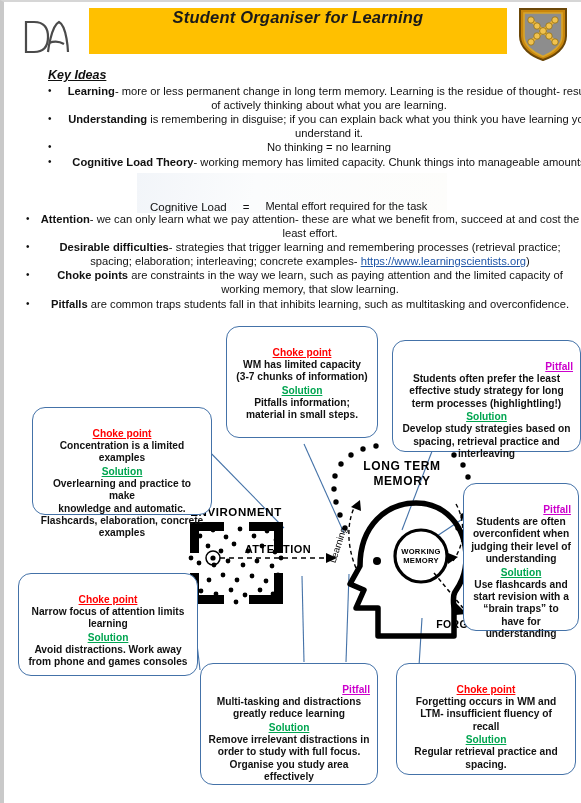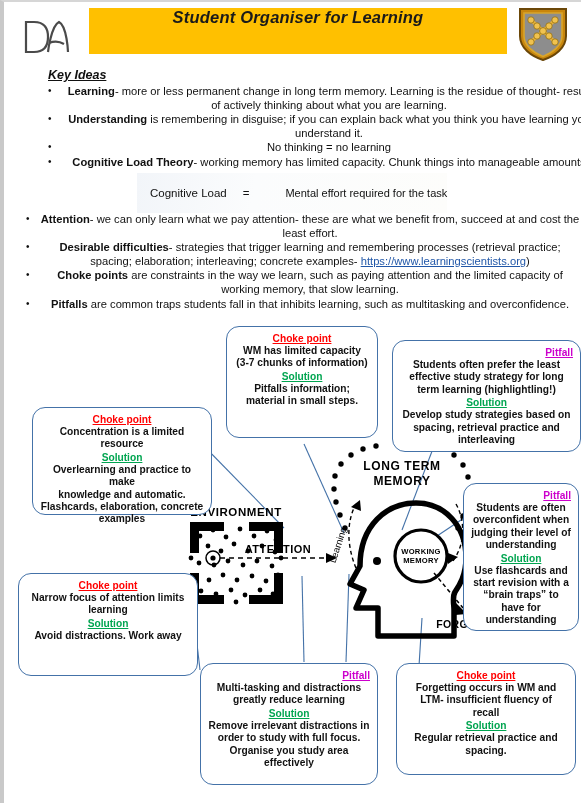--- a/index.html
+++ b/index.html
@@ -46,42 +46,42 @@
   ul.bullets li:before{
     content:"\2022";position:absolute;left:8px;top:-1px;font-size:10px;color:#111;
   }
   .b{font-weight:bold;}
   .link{color:#2157a8;text-decoration:underline;}
 
   
   #formula{
     position:absolute;left:133px;top:171px;width:310px;height:40px;
     background:linear-gradient(100deg,#f2f5f9 0%,#fbfcfd 38%,#fdfdfb 100%);
-    display:flex;align-items:center;
+    display:flex;align-items:flex-end;
   }
   #formula-left{font-size:11.5px;color:#111;margin-left:13px;white-space:nowrap;}
   #formula-eq{font-size:11.5px;color:#111;margin:0 12px 0 16px;}
-  #formula-frac{display:flex;flex-direction:column;align-items:center;margin-left:20px;}
+  #formula-frac{display:flex;flex-direction:column;align-items:center;}
   #formula-num{font-size:11px;color:#111;padding:0 4px 1px 4px;white-space:nowrap;}
   #formula-den{font-size:11px;color:#111;padding:1px 4px 0 4px;white-space:nowrap;
                 border-top:1.3px solid #111;}
 
   
   #key-ideas-2{position:absolute;left:14px;top:211px;width:562px;}
 
   
   #diagram{position:absolute;left:0;top:316px;width:581px;height:487px;}
   #connectors{position:absolute;left:0;top:0;width:581px;height:487px;}
   #core{position:absolute;left:0;top:0;width:581px;height:487px;}
 
   
   .callout{
     position:absolute;box-sizing:border-box;
     border:1.2px solid #4472a8;border-radius:13px;background:#ffffff;
-    text-align:center;padding:5px 7px;z-index:5;
+    text-align:center;padding:19px 7px;z-index:5;
   }
   .callout p{margin:0;font-size:10.2px;line-height:12.4px;color:#111;font-weight:bold;}
   .callout .hd{font-size:10.2px;line-height:13px;font-weight:bold;text-decoration:underline;display:block;}
   .hd.choke{color:#FF0000;}
   .hd.pitfall{color:#CC00CC;text-align:right;}
   .hd.solution{color:#00A550;}
 </style>
 </head>
 <body>
 
@@ -331,30 +331,30 @@
       <p>(3-7 chunks of information)</p>
       <span class="hd solution">Solution</span>
       <p>Pitfalls information;</p>
       <p>material in small steps.</p>
     </div>
 
     <div class="callout" style="left:388px;top:22px;width:189px;height:112px;">
       <span class="hd pitfall">Pitfall</span>
       <p>Students often prefer the least</p>
       <p>effective study strategy for long</p>
-      <p>term learning (highlightling!)</p>
+      <p>term processes (highlightling!)</p>
       <span class="hd solution">Solution</span>
       <p>Develop study strategies based on</p>
       <p>spacing, retrieval practice and</p>
       <p>interleaving</p>
     </div>
 
     <div class="callout" style="left:28px;top:89px;width:180px;height:108px;">
       <span class="hd choke">Choke point</span>
-      <p>Concentration is a limited resource</p>
+      <p>Concentration is a limited examples</p>
       <span class="hd solution">Solution</span>
       <p>Overlearning and practice to make</p>
       <p>knowledge and automatic.</p>
       <p>Flashcards, elaboration, concrete</p>
       <p>examples</p>
     </div>
 
     <div class="callout" style="left:459px;top:165px;width:116px;height:148px;">
       <span class="hd pitfall">Pitfall</span>
       <p>Students are often</p>
@@ -368,20 +368,21 @@
       <p>have for</p>
       <p>understanding</p>
     </div>
 
     <div class="callout" style="left:14px;top:255px;width:180px;height:103px;">
       <span class="hd choke">Choke point</span>
       <p>Narrow focus of attention limits</p>
       <p>learning</p>
       <span class="hd solution">Solution</span>
       <p>Avoid distractions. Work away</p>
+      <p>from phone and games consoles</p>
     </div>
 
     <div class="callout" style="left:196px;top:345px;width:178px;height:122px;">
       <span class="hd pitfall">Pitfall</span>
       <p>Multi-tasking and distractions</p>
       <p>greatly reduce learning</p>
       <span class="hd solution">Solution</span>
       <p>Remove irrelevant distractions in</p>
       <p>order to study with full focus.</p>
       <p>Organise you study area</p>

